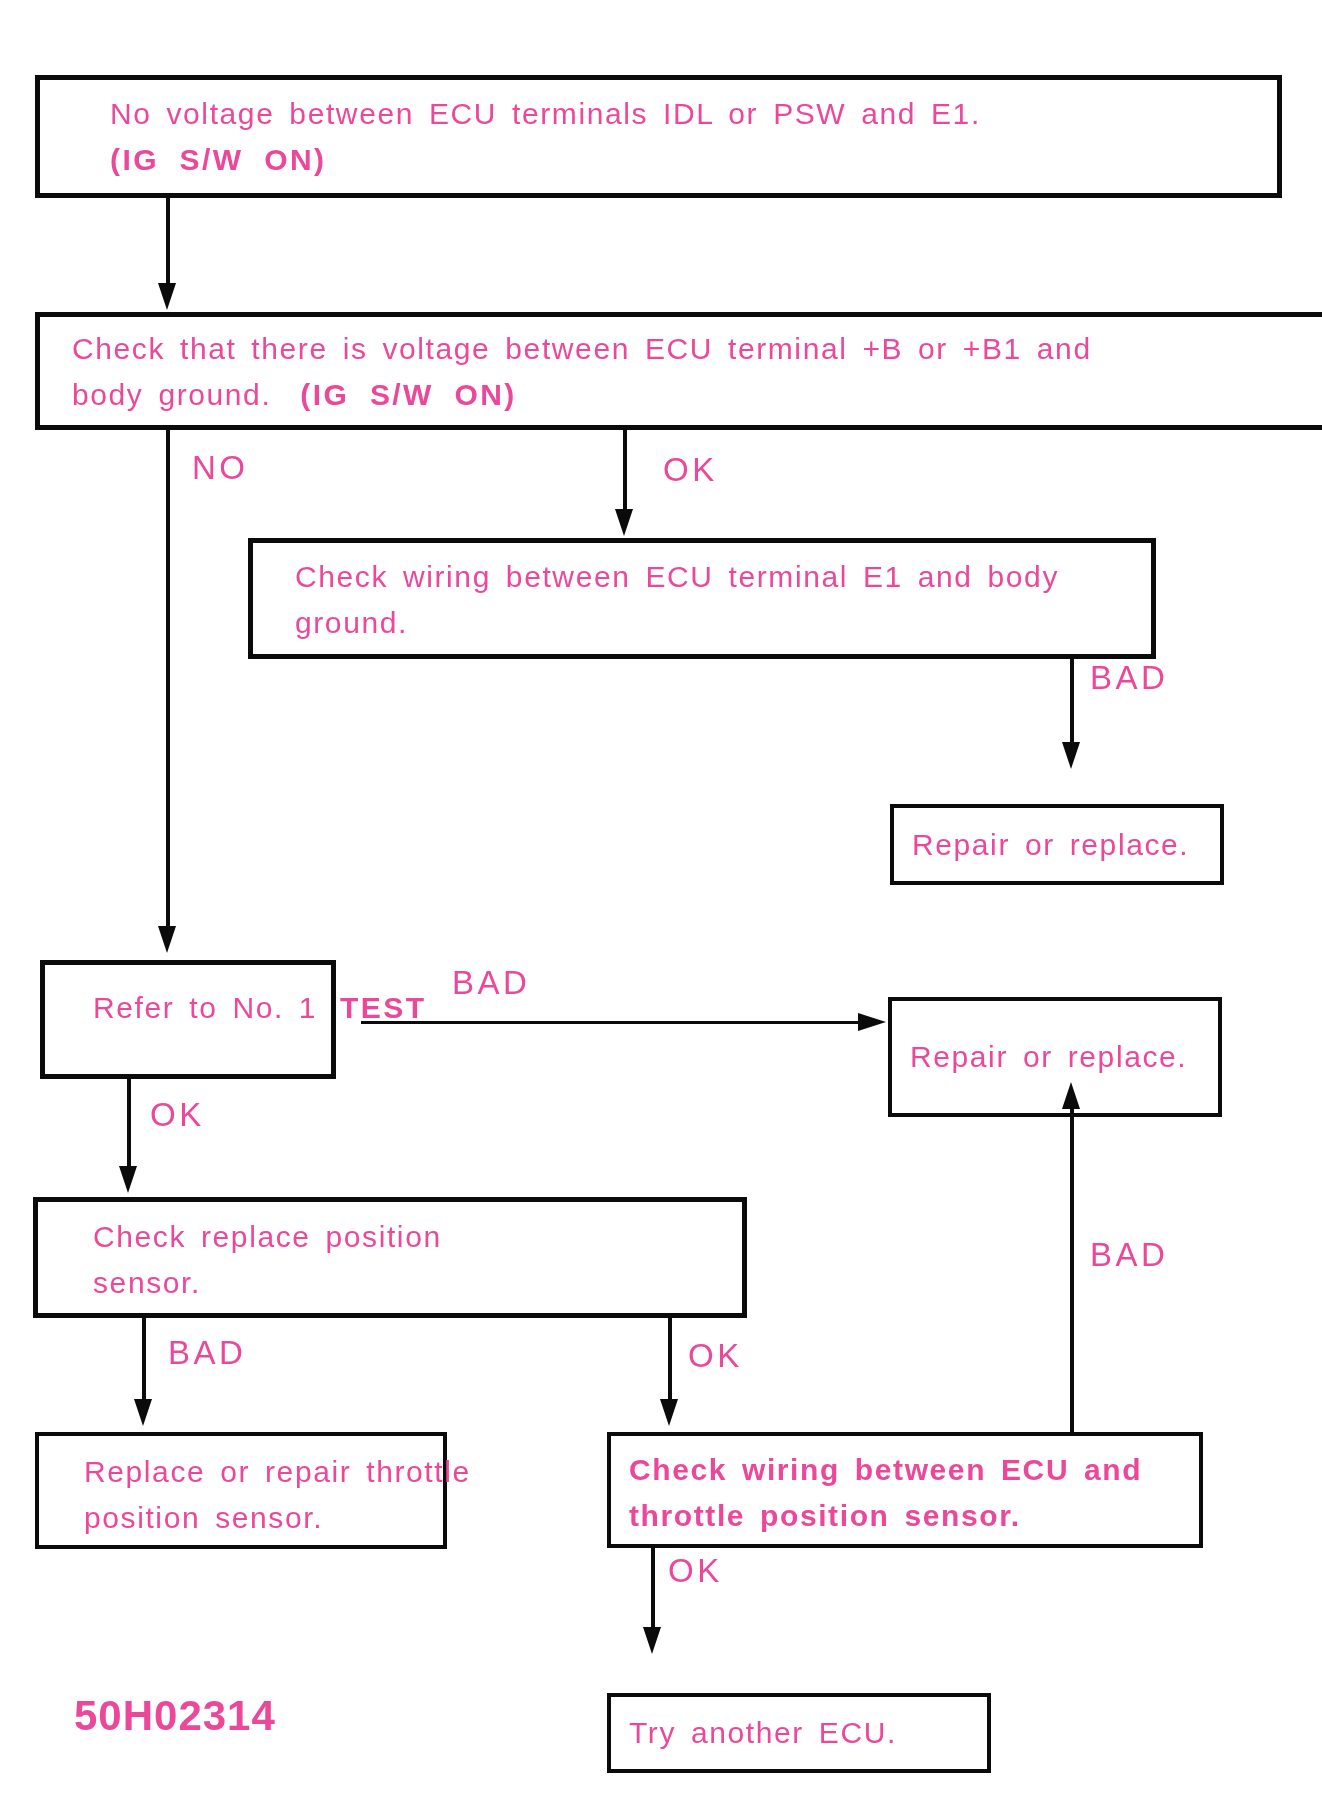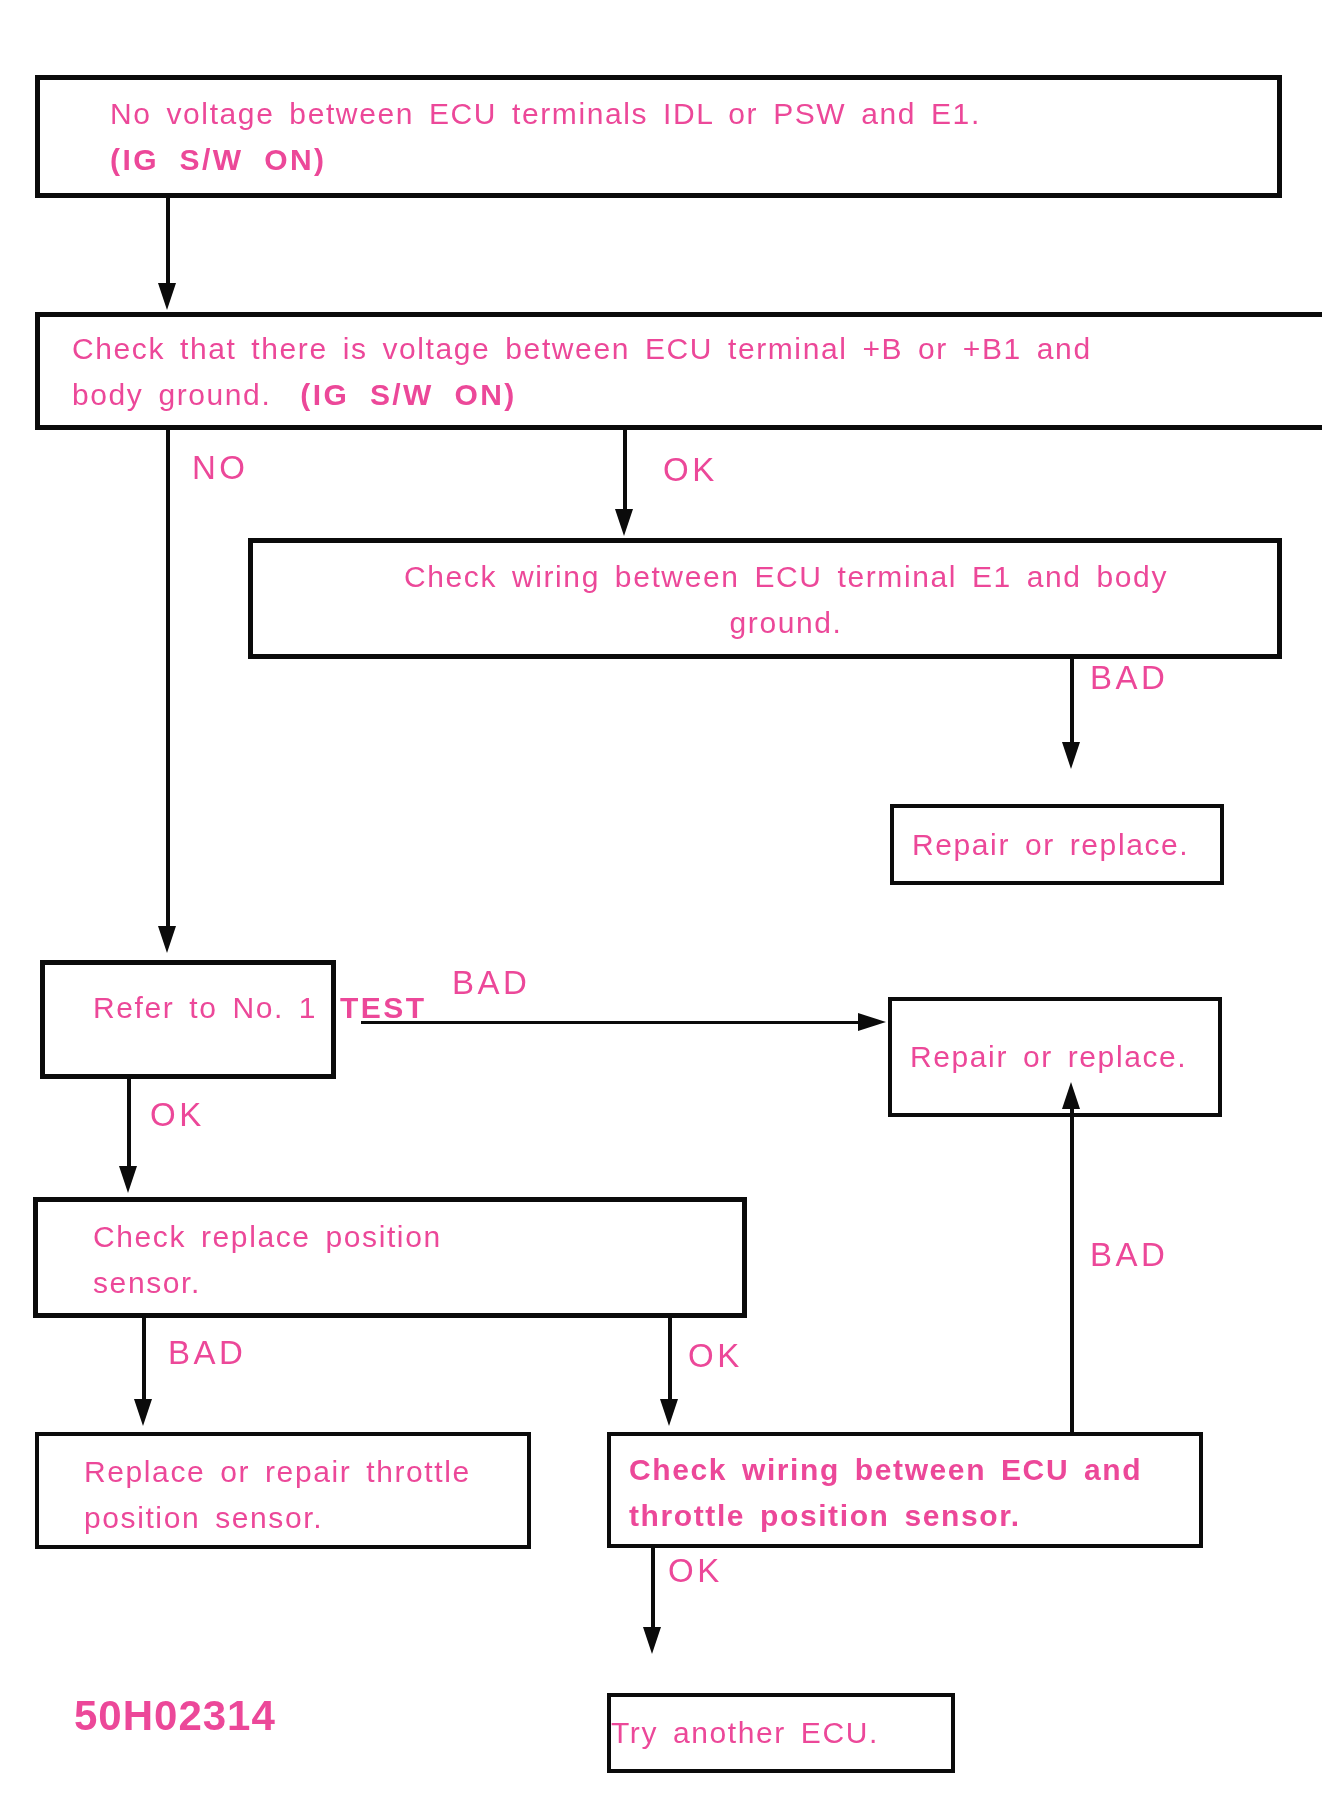--- a/index.html
+++ b/index.html
@@ -73,21 +73,21 @@
   </div>
 
   <div class="lbl" style="left:192px;top:449px;">NO</div>
   <div class="vl" style="left:166px;top:430px;height:499px;"></div>
   <div class="ah-d" style="left:158px;top:926px;"></div>
 
   <div class="lbl" style="left:663px;top:451px;">OK</div>
   <div class="vl" style="left:623px;top:430px;height:82px;"></div>
   <div class="ah-d" style="left:615px;top:509px;"></div>
 
-  <div class="box" style="left:248px;top:538px;width:1034px;height:121px;padding:11px 0 0 42px;text-align:center;">
+  <div class="box" style="left:248px;top:538px;width:908px;height:121px;padding:11px 0 0 42px;">
     <div class="txt">Check wiring between ECU terminal E1 and body</div>
     <div class="txt">ground.</div>
   </div>
 
   <div class="lbl" style="left:1090px;top:659px;">BAD</div>
   <div class="vl" style="left:1070px;top:659px;height:86px;"></div>
   <div class="ah-d" style="left:1062px;top:742px;"></div>
 
   <div class="box thin vcenter" style="left:890px;top:769px;width:334px;height:81px;padding-left:18px;">
     <div class="txt">Repair or replace.</div>
@@ -118,37 +118,37 @@
   </div>
 
   <div class="lbl" style="left:168px;top:1334px;">BAD</div>
   <div class="vl" style="left:142px;top:1318px;height:84px;"></div>
   <div class="ah-d" style="left:134px;top:1399px;"></div>
 
   <div class="lbl" style="left:688px;top:1337px;">OK</div>
   <div class="vl" style="left:668px;top:1318px;height:84px;"></div>
   <div class="ah-d" style="left:660px;top:1399px;"></div>
 
-  <div class="box thin" style="left:35px;top:1432px;width:496px;height:117px;padding:13px 0 0 45px;">
+  <div class="box thin" style="left:35px;top:1432px;width:412px;height:117px;padding:13px 0 0 45px;">
     <div class="txt">Replace or repair throttle</div>
     <div class="txt">position sensor.</div>
   </div>
 
   <div class="box thin" style="left:607px;top:1432px;width:596px;height:116px;padding:11px 0 0 18px;font-weight:bold;">
     <div class="txt">Check wiring between ECU and</div>
     <div class="txt">throttle position sensor.</div>
   </div>
 
   <div class="lbl" style="left:1090px;top:1236px;">BAD</div>
   <div class="vl" style="left:1070px;top:1106px;height:326px;"></div>
   <div class="ah-u" style="left:1062px;top:1082px;"></div>
 
   <div class="lbl" style="left:668px;top:1552px;">OK</div>
   <div class="vl" style="left:651px;top:1548px;height:82px;"></div>
   <div class="ah-d" style="left:643px;top:1627px;"></div>
 
-  <div class="box thin vcenter" style="left:607px;top:1658px;width:348px;height:80px;">
+  <div class="box thin vcenter" style="left:607px;top:1658px;width:384px;height:80px;padding-left:18px;">
     <div class="txt">Try another ECU.</div>
   </div>
 
   <div class="code" style="left:74px;top:1692px;">50H02314</div>
 
 </div>
 
 </body></html>

